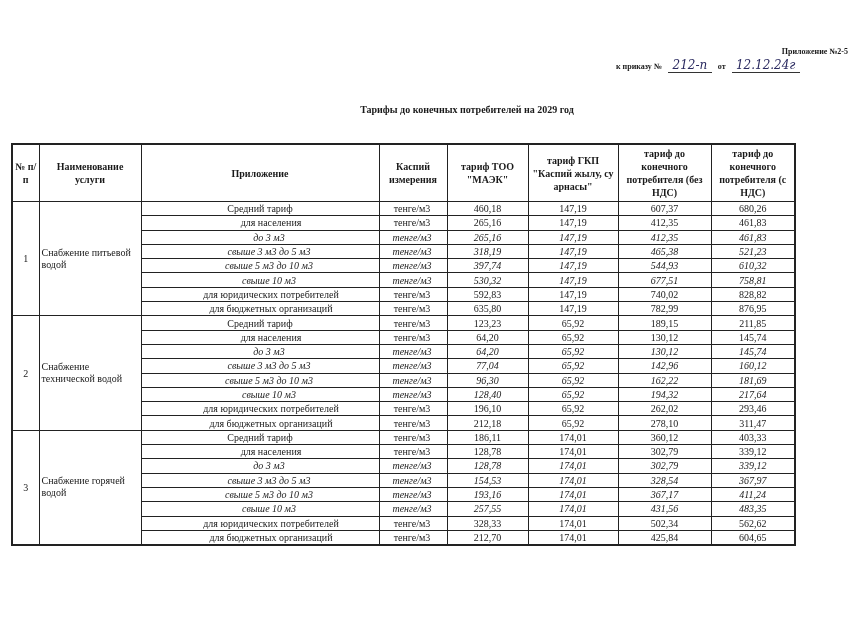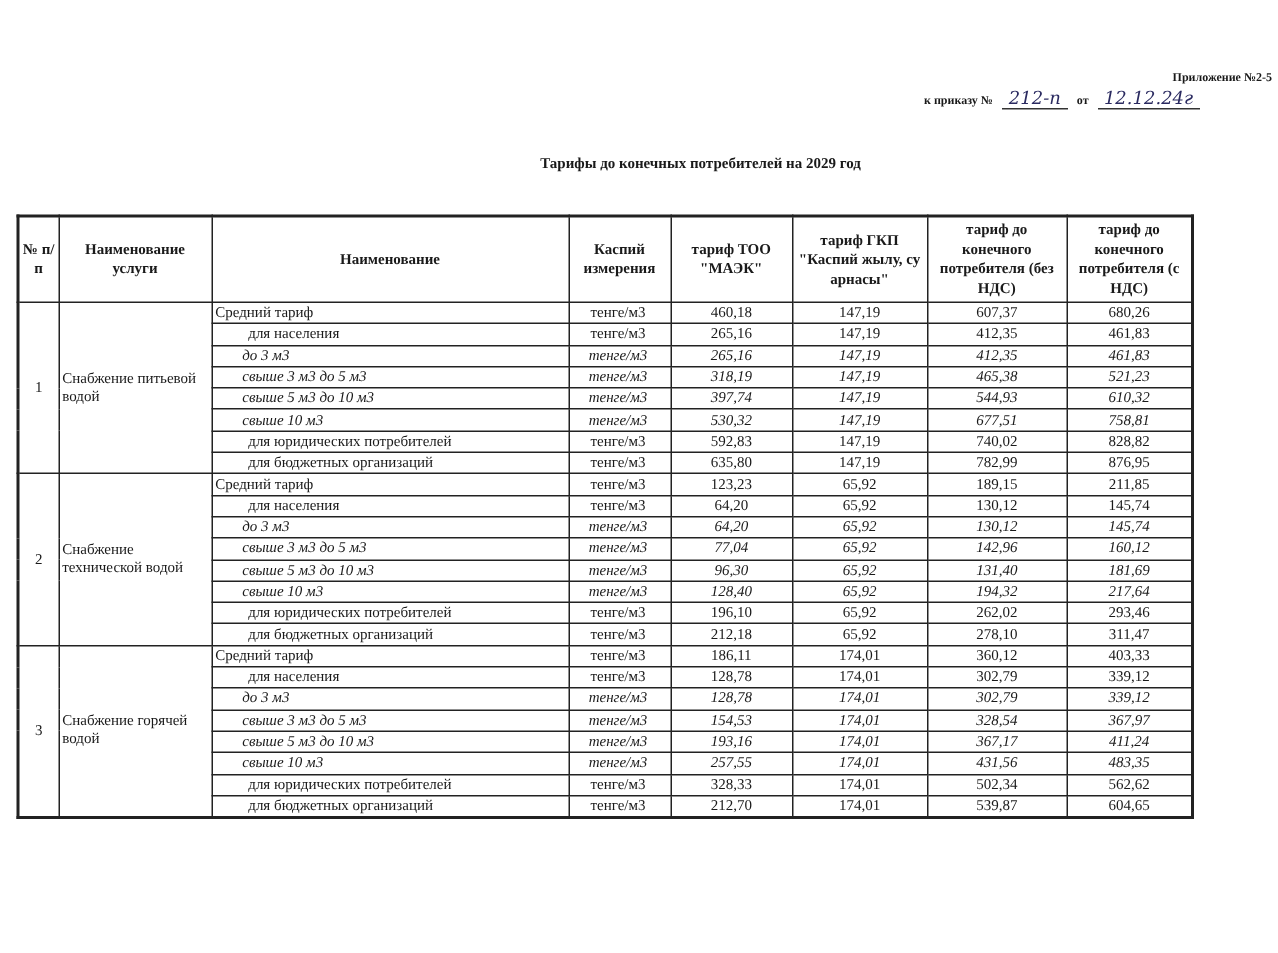--- a/index.html
+++ b/index.html
@@ -14,21 +14,21 @@
   .title { position: absolute; left: 16px; width: 852px; text-align: center; top: 104px;
            font-size: 10px; font-weight: bold; padding-left: 50px; box-sizing: border-box; }
   table { position: absolute; left: 11px; top: 143px; border-collapse: collapse;
           font-size: 10px; table-layout: fixed; }
   td, th { border: 1px solid #222; padding: 0 2px; line-height: 13px; height: 13.3px; overflow: hidden; white-space: nowrap; }
   thead th { height: 56px; font-weight: bold; text-align: center; white-space: normal; line-height: 13px; }
   td.num { text-align: center; }
   td.unit { text-align: center; padding-right: 4px; }
   td.idx { text-align: center; vertical-align: middle; }
   td.svc { vertical-align: middle; white-space: normal; line-height: 12px; }
-  td.cons { text-align: left; }
+  td.cons { text-align: center; }
   tr.l1 td.cons { padding-left: 2px; }
   tr.l2 td.cons { padding-left: 24px; }
   tr.l3 td.cons { padding-left: 20px; }
   tr.it td.cons, tr.it td.unit, tr.it td.num { font-style: italic; }
   .outer { border: 2px solid #222; }
 </style>
 </head>
 <body>
 
 <div class="appendix">Приложение №2-5</div>
@@ -49,21 +49,21 @@
       <col style="width:68px">
     <col style="width:81px">
       <col style="width:90px">
       <col style="width:93px">
       <col style="width:84px">
   </colgroup>
   <thead>
     <tr>
       <th>№ п/п</th>
       <th>Наименование услуги</th>
-      <th>Наименование</th>
+      <th>Приложение</th>
       <th>Каспий измерения</th>
       <th>тариф ТОО "МАЭК"</th>
       <th>тариф ГКП "Каспий жылу, су арнасы"</th>
       <th>тариф до конечного потребителя (без НДС)</th>
       <th>тариф до конечного потребителя (с НДС)</th>
     </tr>
   </thead>
   <tbody id="tbody">
       <tr class="l1">
         <td class="idx" rowspan="8">1</td>
@@ -163,21 +163,21 @@
         <td class="num">77,04</td>
         <td class="num">65,92</td>
         <td class="num">142,96</td>
         <td class="num">160,12</td>
       </tr>
       <tr class="l3 it">
         <td class="cons">свыше 5 м3 до 10 м3</td>
         <td class="unit">тенге/м3</td>
         <td class="num">96,30</td>
         <td class="num">65,92</td>
-        <td class="num">131,40</td>
+        <td class="num">162,22</td>
         <td class="num">181,69</td>
       </tr>
       <tr class="l3 it">
         <td class="cons">свыше 10 м3</td>
         <td class="unit">тенге/м3</td>
         <td class="num">128,40</td>
         <td class="num">65,92</td>
         <td class="num">194,32</td>
         <td class="num">217,64</td>
       </tr>
@@ -253,17 +253,17 @@
         <td class="num">328,33</td>
         <td class="num">174,01</td>
         <td class="num">502,34</td>
         <td class="num">562,62</td>
       </tr>
       <tr class="l2">
         <td class="cons">для бюджетных организаций</td>
         <td class="unit">тенге/м3</td>
         <td class="num">212,70</td>
         <td class="num">174,01</td>
-        <td class="num">539,87</td>
+        <td class="num">425,84</td>
         <td class="num">604,65</td>
       </tr>
     </tbody>
 </table>
 
 </body></html>

